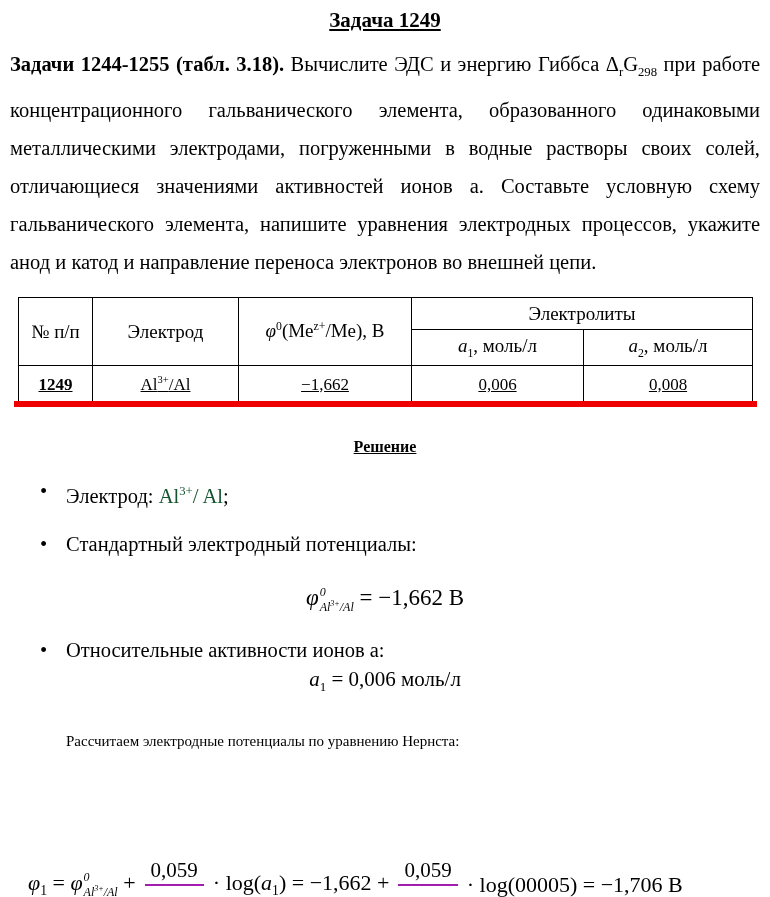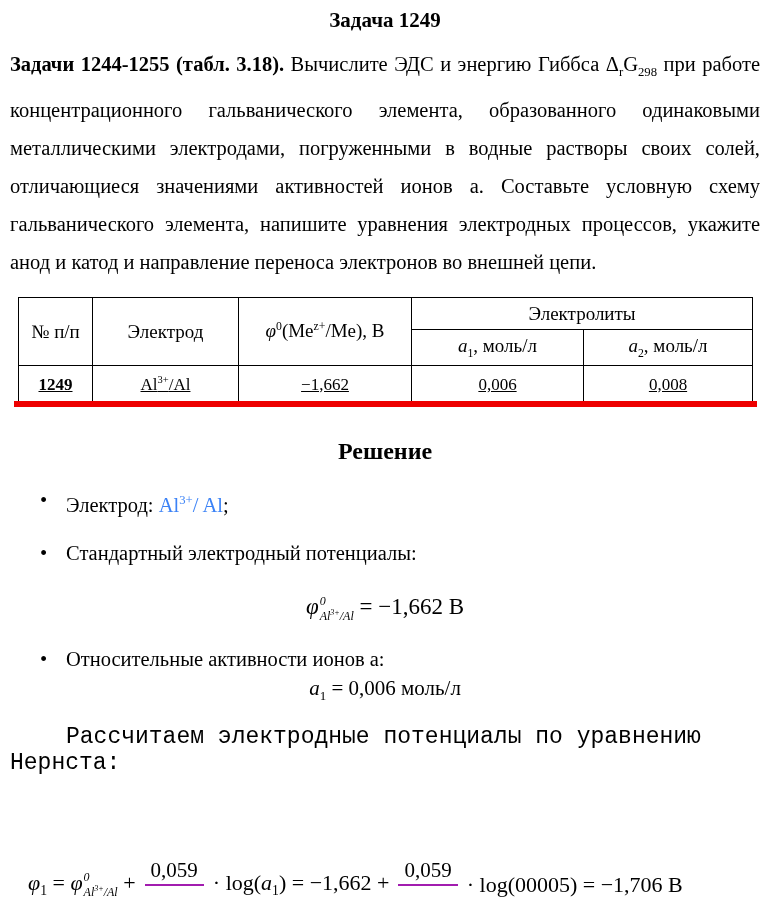--- a/index.html
+++ b/index.html
@@ -4,55 +4,55 @@
 <style>
   * { box-sizing: border-box; }
   html, body { margin: 0; padding: 0; }
   body {
     width: 770px; height: 897px; overflow: hidden;
     background: #ffffff; color: #000;
     font-family: "Liberation Serif", serif;
   }
   .page { position: relative; width: 770px; height: 897px; overflow: hidden; }
 
-  .u { }
+  .u { text-decoration: underline; }
   .bold { font-weight: bold; }
   .it { font-style: italic; }
-  .red { color: #3b82f6; }
+  .red { color: #14532d; }
 
   .title { margin-top: 8px; text-align: center; font-size: 21px; font-weight: bold; }
 
   .intro { margin: 12px 10px 4px 10px; font-size: 20.5px; line-height: 38px; text-align: justify; }
   sub { font-size: 0.62em; }
   sup { font-size: 0.62em; }
 
   .table-wrap { position: relative; margin: 16px 18px 0 18px; }
   table.tbl { border-collapse: collapse; width: 734px; table-layout: fixed; }
   .tbl td { border: 1px solid #000; text-align: center; vertical-align: middle; padding: 2px 4px; font-size: 19px; }
   .tbl tr.hr1 { height: 32px; }
   .tbl tr.hr2 { height: 36px; }
   .tbl tr.drow { height: 38px; }
   .tbl tr.drow td { font-size: 17px; text-decoration: underline; }
   .red-line { position: absolute; left: -4px; right: -5px; bottom: -3px; height: 6px; background: #ee0000; }
 
-  .heading { margin-top: 34px; text-align: center; font-size: 24px; font-weight: bold; }
+  .heading { margin-top: 34px; text-align: center; font-size: 16px; font-weight: bold; }
 
   .bullet { display: flex; margin: 22px 0 0 40px; font-size: 20.5px; line-height: 26px; }
   .bullet .bchar { width: 26px; flex: 0 0 26px; }
 
   .formula-block { margin-top: 28px; text-align: center; font-size: 23px; }
   .supsub { display: inline-flex; flex-direction: column; align-items: flex-start;
             vertical-align: middle; font-size: 12px; line-height: 1.2; font-style: italic; margin-left: 1px; }
   .ss-top, .ss-bot { display: block; white-space: nowrap; }
   .ss-bot sup { font-size: 8px; }
 
   .acts { text-align: center; }
   .acts .inner { display: inline-block; text-align: left; font-size: 21px; line-height: 32px; }
 
-  .nernst-intro { margin: 12px 10px 0 10px; text-indent: 56px; font-size: 23px; font-family: Liberation Mono, monospace; }
+  .nernst-intro { margin: 30px 10px 0 10px; text-indent: 56px; font-size: 15px; }
 
   .nernst { position: absolute; top: 858px; left: 28px; display: flex; align-items: center;
             gap: 9px; font-size: 22px; white-space: nowrap; }
   .frac { display: inline-flex; flex-direction: column; align-items: center; font-size: 21px; }
   .frac .fnum { padding: 0 6px 1px 6px; border-bottom: 2px solid #a21caf; line-height: 25px; }
   .frac .fden { line-height: 25px; min-height: 25px; min-width: 30px; }
 </style>
 </head>
 <body>
 

